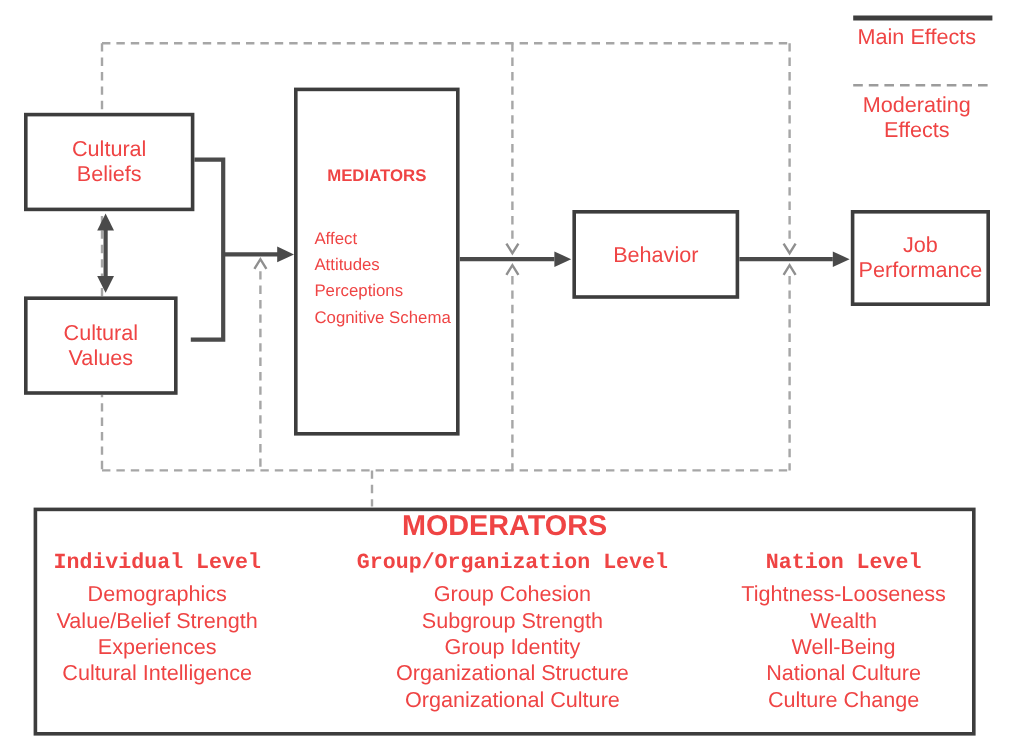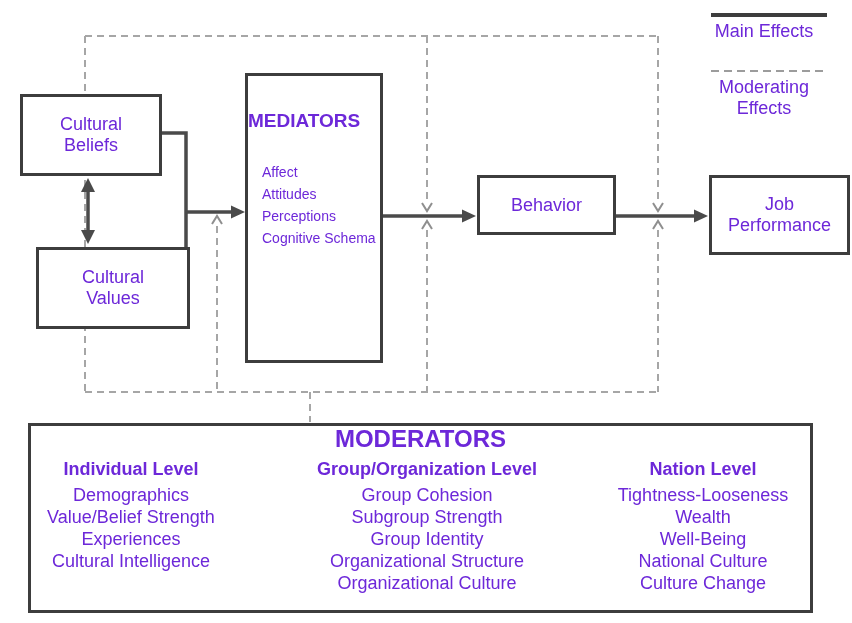--- a/index.html
+++ b/index.html
@@ -6,21 +6,21 @@
     margin: 0;
     padding: 0;
     background: #ffffff;
   }
   .stage {
     position: relative;
     width: 852px;
     height: 623px;
     background: #ffffff;
     font-family: "Liberation Sans", sans-serif;
-    color: #6d28d9;
+    color: #ef4444;
     overflow: hidden;
   }
   .stage svg.wires {
     position: absolute;
     left: 0;
     top: 0;
     z-index: 0;
   }
   .node {
     position: absolute;
@@ -43,24 +43,24 @@
     display: inline-block;
     max-width: 112px;
   }
   
   .mediators {
     left: 245px; top: 73px; width: 138px; height: 290px;
     display: block;
     text-align: left;
   }
   .mediators .med-title {
-    margin-top: 34px;
-    text-align: left;
+    margin-top: 60px;
+    text-align: center;
     font-weight: bold;
-    font-size: 19px;
+    font-size: 14px;
     line-height: 21px;
   }
   .mediators .med-list {
     margin-top: 30px;
     padding-left: 14px;
     padding-right: 4px;
     font-size: 14px;
     line-height: 22px;
   }
   .mediators .med-item {
@@ -83,20 +83,21 @@
   .mod-col {
     position: absolute;
     top: 32px;
     text-align: center;
     font-size: 18px;
     line-height: 22px;
   }
   .mod-col .col-header {
     font-weight: bold;
     margin-bottom: 4px;
+    font-family: Liberation Mono, monospace;
   }
   .mod-col-1 { left: 0px;   width: 200px; }
   .mod-col-2 { left: 246px; width: 300px; }
   .mod-col-3 { left: 547px; width: 250px; }
   
   .legend-label {
     position: absolute;
     z-index: 1;
     text-align: center;
     font-size: 18px;
@@ -160,39 +161,39 @@
     <line x1="711" y1="71" x2="827" y2="71" stroke="#9c9c9c" stroke-width="2" stroke-dasharray="8 5"></line>
   </svg>
 
   <div class="legend-label legend-main">Main Effects</div>
   <div class="legend-label legend-moderating">Moderating Effects</div>
 
   <div class="node" style="left:20px; top:94px; width:142px; height:82px;">
     <span class="wrap-narrow">Cultural Beliefs</span>
   </div>
 
-  <div class="node" style="left:20px; top:247px; width:154px; height:82px;margin-left:16px;">
+  <div class="node" style="left:20px; top:247px; width:128px; height:82px;">
     <span class="wrap-narrow">Cultural Values</span>
   </div>
 
   <div class="node mediators">
     <div class="med-title">MEDIATORS</div>
     <div class="med-list">
       <div class="med-item">Affect</div>
       <div class="med-item">Attitudes</div>
       <div class="med-item">Perceptions</div>
       <div class="med-item">Cognitive Schema</div>
     </div>
   </div>
 
-  <div class="node" style="left:477px; top:175px; width:139px; height:60px;">
+  <div class="node" style="left:477px; top:175px; width:139px; height:74px;">
     <span>Behavior</span>
   </div>
 
-  <div class="node" style="left:709px; top:175px; width:141px; height:80px;">
+  <div class="node" style="left:709px; top:175px; width:116px; height:80px;">
     <span class="wrap-mid">Job Performance</span>
   </div>
 
   <div class="node moderators">
     <div class="mod-title">MODERATORS</div>
 
     <div class="mod-col mod-col-1">
       <div class="col-header">Individual Level</div>
       <div>Demographics</div>
       <div>Value/Belief Strength</div>

